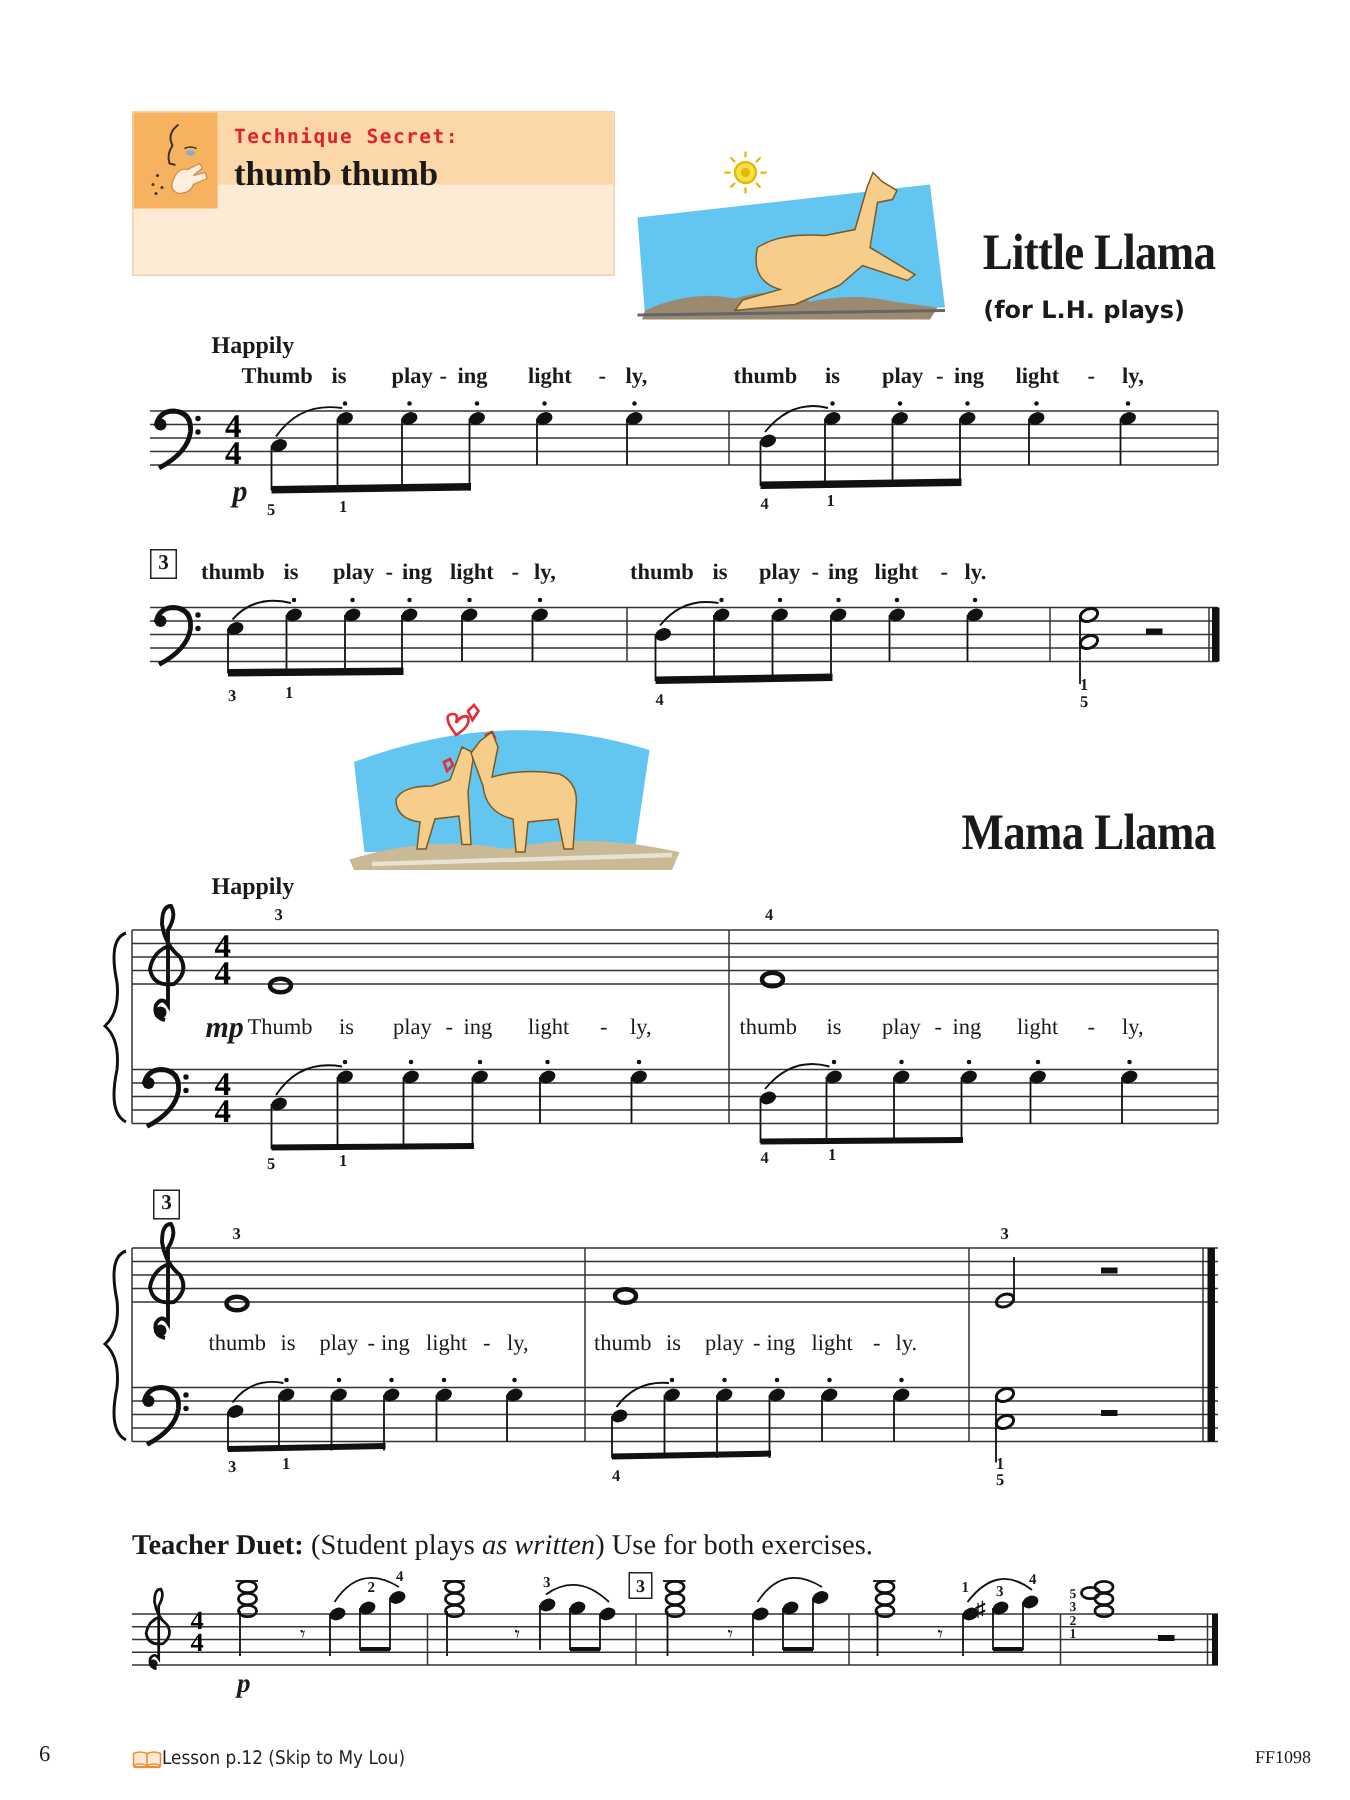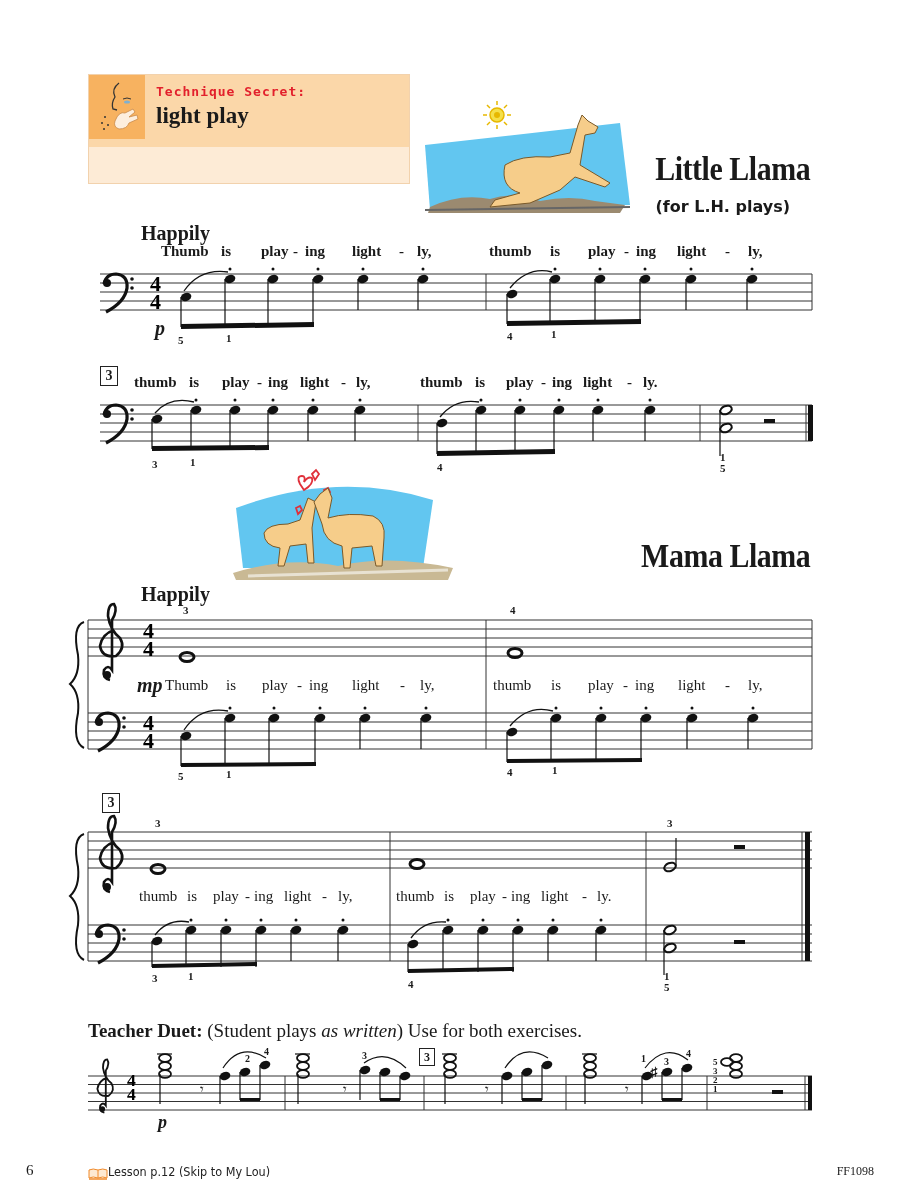--- a/index.html
+++ b/index.html
@@ -2,31 +2,31 @@
 <html><head>
 <meta charset="utf-8">
 <style>
   html, body { margin: 0; padding: 0; background: #ffffff; }
   body { width: 900px; height: 1200px; position: relative; overflow: hidden;
          font-family: "Liberation Serif", "DejaVu Serif", serif; color: #1a1a1a; }
   .abs { position: absolute; }
 
   
   .tech-box { left: 88px; top: 74px; width: 322px; height: 110px; background: #fdebd6; border: 1px solid #f2d2ad; box-sizing: border-box; }
-  .tech-head { position: absolute; left: 0; top: 0; width: 320px; height: 72px; background: #fbd7a9; }
+  .tech-head { position: absolute; left: 0; top: 0; width: 320px; height: 48px; background: #fbd7a9; }
   .tech-icon { position: absolute; left: 0; top: 0; width: 56px; height: 64px; background: #f7b260; }
   .tech-label { position: absolute; left: 67px; top: 9px; font-family: "DejaVu Sans Mono", "Liberation Mono", monospace; font-weight: bold; font-size: 13px; color: #e2202c; letter-spacing: 1px; }
   .tech-title { position: absolute; left: 67px; top: 28px; font-weight: bold; font-size: 23px; color: #1a1a1a; }
   .tech-warm { position: absolute; left: 14px; top: 74px; font-size: 16px; color: #222; white-space: nowrap; }
   .tech-warm i { font-style: italic; }
 
   .song-title { font-family: "Liberation Serif", serif; font-weight: bold; font-size: 34px; letter-spacing: -0.5px; transform: scaleX(0.88); transform-origin: right top; color: #1a1a1a; }
   .song-sub { font-family: "DejaVu Sans", sans-serif; font-weight: bold; font-size: 16px; color: #1a1a1a; }
 
-  .tempo { font-weight: bold; font-size: 20px; }
+  .tempo { font-weight: bold; font-size: 16px; }
   .lyric { font-weight: bold; font-size: 15px; white-space: nowrap; }
   .finger { font-weight: bold; font-size: 11px; }
   .dyn { font-family: "Liberation Serif", serif; font-weight: bold; font-style: italic; font-size: 20px; }
   .measure-box { border: 1px solid #222; font-weight: bold; font-size: 14px; width: 16px; height: 18px; text-align: center; line-height: 18px; background: #fff; }
   .teacher { font-size: 19px; }
   .teacher b { font-weight: bold; }
   .footer-page { font-size: 15px; }
   .footer-lesson { font-family: "DejaVu Sans", sans-serif; font-size: 12.5px; color: #222; transform: scaleX(0.9); transform-origin: left top; }
   .footer-code { font-size: 12px; }
   svg.music { position: absolute; left: 0; top: 0; }
@@ -42,21 +42,21 @@
         <path d="M34 24 Q38 22 42 24" fill="none" stroke="#333" stroke-width="1"></path>
         <ellipse cx="38" cy="27" rx="3" ry="1.6" fill="#7fb0d0"></ellipse>
         <path d="M26 46 Q30 36 36 38 L44 34 L46 37 L40 42 L48 40 L49 44 L40 48 Q38 54 30 54 Q24 52 26 46 Z" fill="#fdeedd" stroke="#c98a4a" stroke-width="0.8"></path>
         <circle cx="16" cy="42" r="1" fill="#333"></circle>
           <circle cx="13" cy="48" r="1" fill="#333"></circle>
         <circle cx="19" cy="50" r="1" fill="#333"></circle>
           <circle cx="15" cy="54" r="1" fill="#333"></circle>
       </svg>
     </div>
     <div class="tech-label">Technique Secret:</div>
-    <div class="tech-title">light play</div>
+    <div class="tech-title">thumb thumb</div>
   </div>
 </div>
 
 <div class="abs" style="left:420px; top:95px; width:220px; height:125px;">
   <svg width="220" height="125" viewBox="0 0 220 125">
     <polygon points="5,50 200,28 210,110 10,115" fill="#62c6f0"></polygon>
     <g>
       <circle cx="77" cy="20" r="7" fill="#f5e04a" stroke="#e7b800" stroke-width="1.5"></circle>
       <circle cx="77" cy="20" r="3" fill="#e7b800"></circle>
       <g stroke="#e7b800" stroke-width="1.5">

